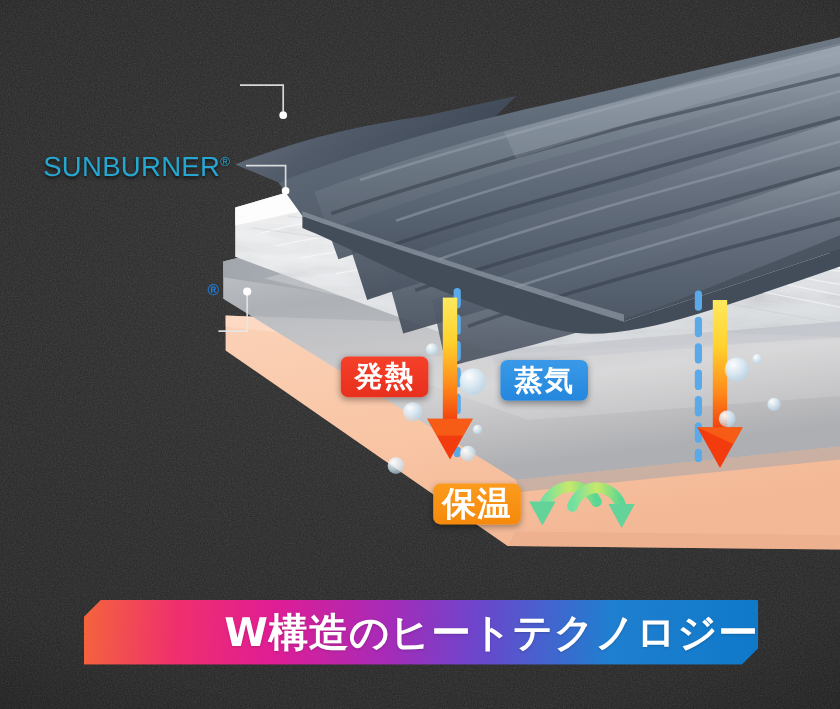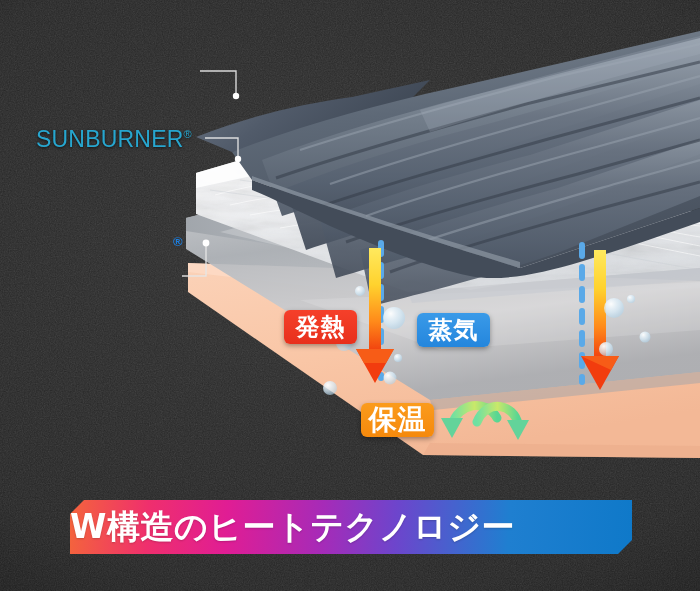--- a/index.html
+++ b/index.html
@@ -34,33 +34,33 @@
      background:linear-gradient(90deg,#f58220 0%,#ef3e55 22%,#e0219b 45%,#a025c8 66%,#4b56d2 85%,#2b7de0 100%);
      -webkit-background-clip:text;background-clip:text;color:transparent;
      font-family:"DejaVu Sans","Liberation Sans",sans-serif;}
   #lab-eco-reg{position:absolute;left:173px;top:234px;font-size:13px;color:#1d7fe0;font-weight:700;}
 
   
   .badge{position:absolute;border-radius:6px;color:#fff;font-weight:700;
     font-family:"DejaVu Sans","Liberation Sans",sans-serif;
     display:flex;align-items:center;justify-content:center;
     letter-spacing:1px;box-shadow:0 2px 5px rgba(0,0,0,.35);}
-  #badge-hatsunetsu{left:284px;top:310px;width:73px;height:34px;font-size:24px;
+  #badge-hatsunetsu{left:284px;top:297px;width:73px;height:34px;font-size:24px;
     background:linear-gradient(180deg,#f5402a 0%,#e8301c 100%);font-family:Liberation Serif, serif;}
-  #badge-jouki{left:417px;top:313px;width:73px;height:34px;font-size:24px;
+  #badge-jouki{left:417px;top:300px;width:73px;height:34px;font-size:24px;
     background:linear-gradient(180deg,#3a9ae8 0%,#2486dd 100%);}
   #badge-hoon{left:361px;top:403px;width:73px;height:34px;font-size:28px;
     background:linear-gradient(180deg,#fb9b1c 0%,#f5890c 100%);}
 
   
   #banner{position:absolute;left:70px;top:500px;width:562px;height:54px;
     -webkit-clip-path:polygon(14px 0,100% 0,100% calc(100% - 14px),calc(100% - 14px) 100%,0 100%,0 14px);
     clip-path:polygon(14px 0,100% 0,100% calc(100% - 14px),calc(100% - 14px) 100%,0 100%,0 14px);
     background:linear-gradient(93deg,#f4643c 0%,#ef2f6d 14%,#e01d94 28%,#a62bb8 45%,#6d45cc 58%,#1f7fd0 78%,#0f79c9 100%);
-    display:flex;align-items:center;justify-content:flex-start;}
+    display:flex;align-items:center;justify-content:flex-end;}
   #banner-text{color:#fff;font-size:33px;font-weight:700;letter-spacing:.5px;
     font-family:"DejaVu Sans","Liberation Sans",sans-serif;
     text-shadow:0 1px 2px rgba(0,0,0,.18);}
 </style>
 </head>
 <body>
 
 <div id="stage">
 
   <div class="bg-base"></div>

